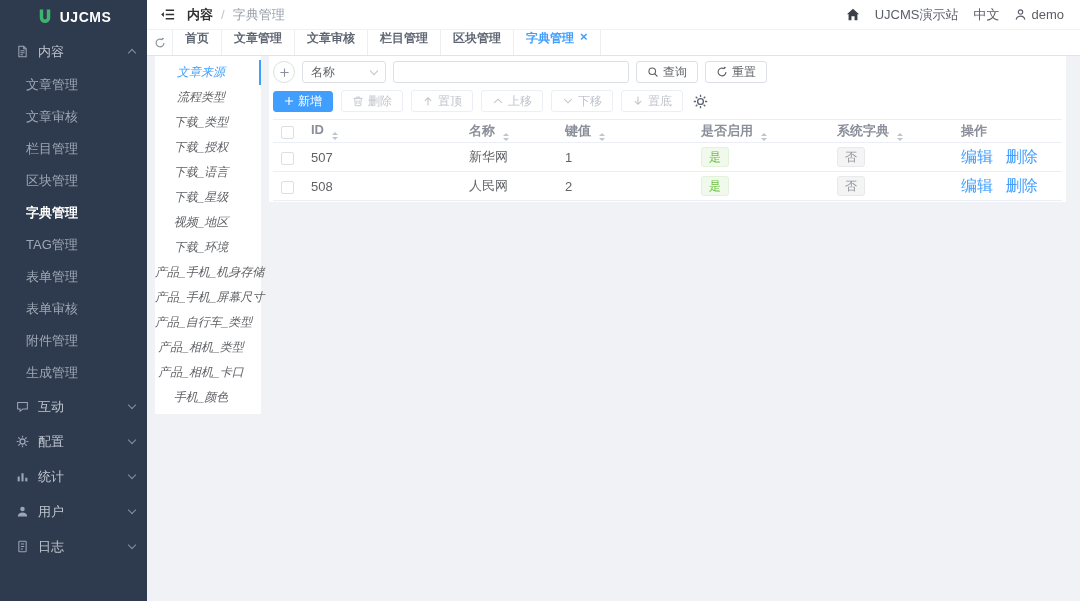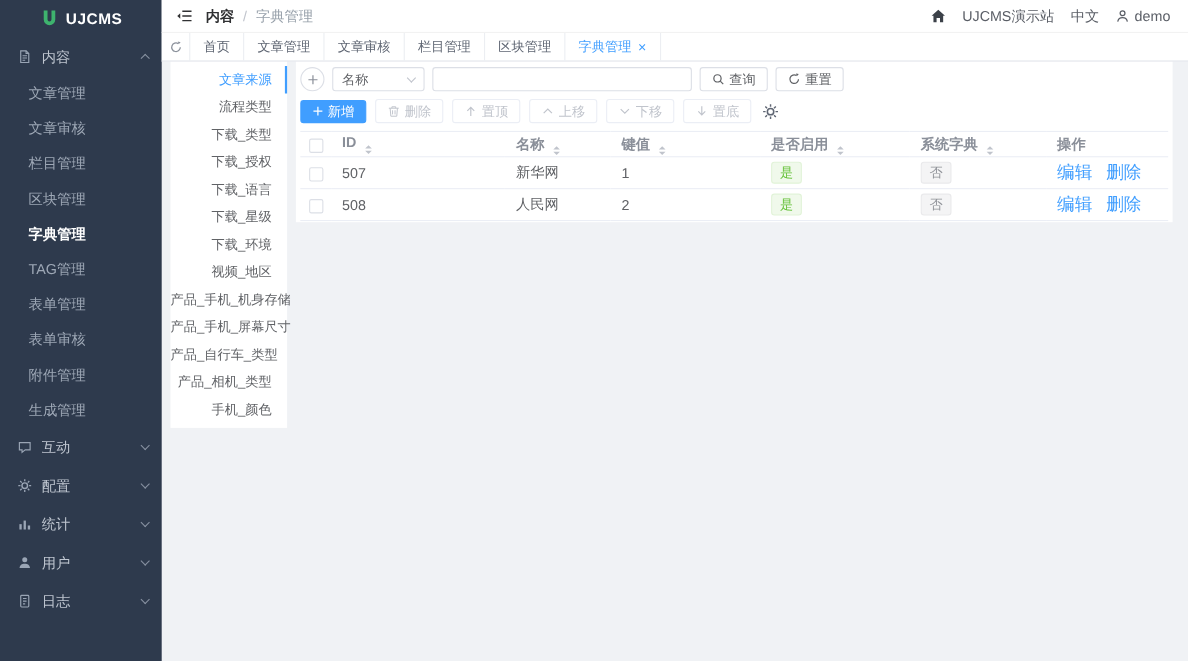--- a/index.html
+++ b/index.html
@@ -29,28 +29,28 @@
   .fold-btn { display:inline-flex; align-items:center; cursor:pointer; margin-right:12px; }
   .crumb { display:flex; align-items:center; gap:8px; }
   .crumb-menu { color:#303133; font-weight:bold; cursor:pointer; }
   .crumb-sep { color:#c0c4cc; }
   .crumb-page { color:#97a0aa; }
   .topbar-right { margin-left:auto; display:flex; align-items:center; gap:15px; color:#5a5e66; }
   .topbar-right .hr-item { display:inline-flex; align-items:center; gap:4px; cursor:pointer; }
   
   .tabbar { height:26px; background:#fff; border-bottom:1px solid #dfe3ea; display:flex; align-items:stretch; flex:none; font-size:12px; color:#5f6673; }
   .tab-refresh { width:26px; display:flex; align-items:center; justify-content:center; border-right:1px solid #eceef2; cursor:pointer; }
-  .tab { display:flex; align-items:center; padding:0 12px; border-right:1px solid #eceef2; cursor:pointer; white-space:nowrap; }
+  .tab { display:flex; align-items:flex-start; padding:0 12px; border-right:1px solid #eceef2; cursor:pointer; white-space:nowrap;font-weight:bold; }
   .tab.active { color:#409eff; }
   .tab-close { margin-left:6px; font-size:13px; line-height:1; color:#409eff; }
   .tab-close::before { content:"×"; }
   
   .content { flex:1; display:flex; align-items:flex-start; padding:0 14px 0 8px; overflow:hidden; }
   .dict-panel { width:106px; flex:none; background:#fff; padding:4px 0; }
-  .dict-item { height:25px; line-height:25px; text-align:right; padding-right:12px; font-size:12px; color:#606266; cursor:pointer; border-right:2px solid transparent; white-space:nowrap; }
+  .dict-item { height:25px; line-height:25px; text-align:center; padding-right:12px; font-size:12px; color:#606266; cursor:pointer; border-right:2px solid transparent; white-space:nowrap;font-style:italic; }
   .dict-item.active { color:#409eff; border-right-color:#409eff; }
   .work-panel { flex:1; background:#fff; margin-left:8px; padding:5px 4px 1px; min-width:0; }
   
   .search-row { display:flex; align-items:center; gap:7px; }
   .circle-btn { width:22px; height:22px; border:1px solid #dcdfe6; border-radius:50%; display:flex; align-items:center; justify-content:center; color:#8a8f99; background:#fff; cursor:pointer; flex:none; }
   .select { width:84px; height:22px; border:1px solid #dcdfe6; border-radius:3px; background:#fff; display:flex; align-items:center; padding:0 8px; cursor:pointer; font-size:12px; color:#606266; }
   .select .sel-chev { margin-left:auto; width:6px; height:6px; border-right:1.3px solid #c0c4cc; border-bottom:1.3px solid #c0c4cc; transform:rotate(45deg); margin-top:-3px; }
   .search-input { width:236px; height:22px; border:1px solid #dcdfe6; border-radius:3px; padding:0 8px; font-size:12px; color:#606266; outline:none; }
   .btn { height:22px; display:inline-flex; align-items:center; gap:4px; padding:0 10px; border:1px solid #dcdfe6; border-radius:3px; background:#fff; font-size:12px; color:#606266; cursor:pointer; white-space:nowrap;justify-content:flex-end; }
   
@@ -290,36 +290,39 @@
         <div class="dict-item">
           <span>下载_授权</span>
         </div>
         <div class="dict-item">
           <span>下载_语言</span>
         </div>
         <div class="dict-item">
           <span>下载_星级</span>
         </div>
         <div class="dict-item">
+          <span>视频_地区</span>
+        </div>
+        <div class="dict-item">
           <span>下载_环境</span>
         </div>
         <div class="dict-item">
-          <span>视频_地区</span>
-        </div>
-        <div class="dict-item">
           <span>产品_手机_机身存储</span>
         </div>
         <div class="dict-item">
           <span>产品_手机_屏幕尺寸</span>
         </div>
         <div class="dict-item">
           <span>产品_自行车_类型</span>
         </div>
         <div class="dict-item">
           <span>产品_相机_类型</span>
+        </div>
+        <div class="dict-item">
+          <span>产品_相机_卡口</span>
         </div>
         <div class="dict-item">
           <span>手机_颜色</span>
         </div>
       </div>
 
     <div class="work-panel">
 
       <div class="search-row">
         <span class="circle-btn">

